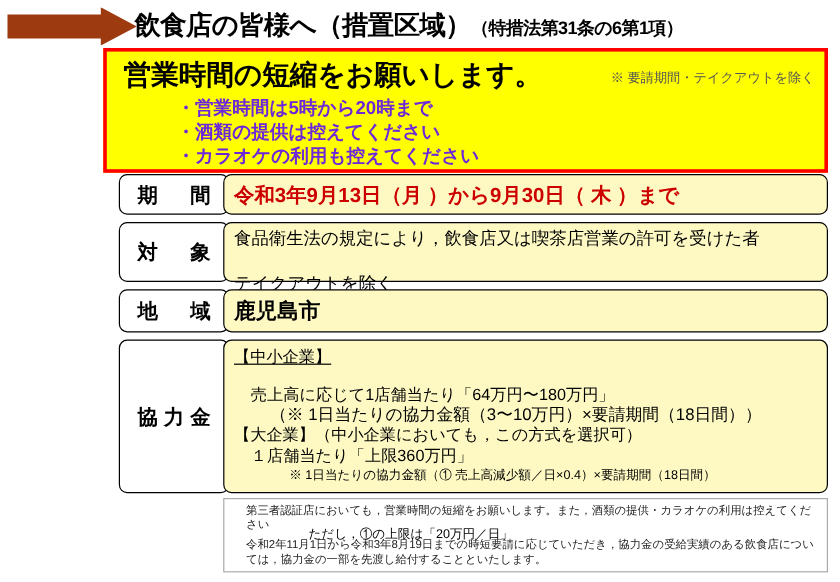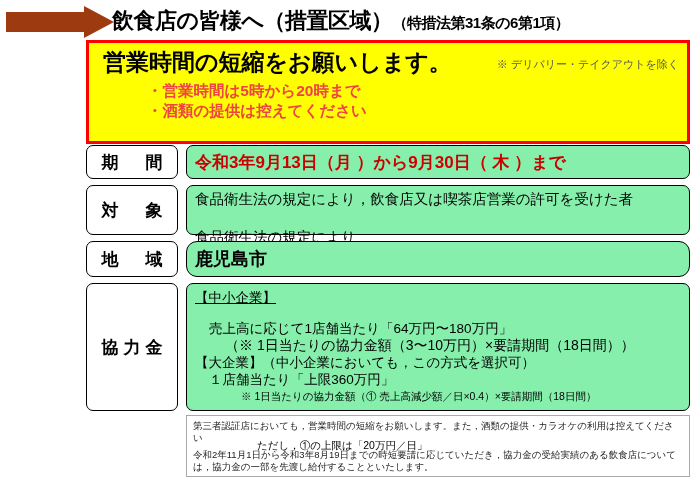--- a/index.html
+++ b/index.html
@@ -82,35 +82,35 @@
   }
   .alert-list {
     position: absolute;
     left: 58px;
     top: 38px;
     width: 530px;
   }
   .alert-list div {
     font-size: 15.5px;
     font-weight: bold;
-    color: #ef4444;
+    color: #6d28d9;
     line-height: 20px;
     white-space: nowrap;
   }
 
   
   .row {
     position: absolute;
     left: 86px;
     width: 604px;
     box-sizing: border-box;
   }
   .row-label {
     position: absolute;
-    left: 0;
+    left: 13px;
     top: 0;
     width: 92px;
     height: 100%;
     border: 1px solid #000000;
     box-sizing: border-box;
     border-radius: 7px;
     background: #ffffff;
     text-align: left;
     font-size: 17px;
     font-weight: bold;
@@ -122,21 +122,21 @@
   }
   .row-body {
     position: absolute;
     left: 100px;
     top: 0;
     width: 504px;
     height: 100%;
     border: 1px solid #000000;
     box-sizing: border-box;
     border-radius: 7px;
-    background: #86efac;
+    background: #fef9c3;
     padding: 4px 8px;
   }
 
   #row-period { top: 145px; height: 34px; }
   #row-period .row-body {
     font-size: 17px;
     font-weight: bold;
     color: #cc0000;
     display: flex;
     align-items: center;
@@ -150,21 +150,20 @@
     align-items: center;
   }
   #row-target .row-body span { display: block; margin-top: 16px; }
 
   #row-area { top: 241px; height: 36px; }
   #row-area .row-body {
     font-size: 18px;
     font-weight: bold;
     display: flex;
     align-items: center;
-    border-radius: 11px;
   }
 
   #row-money { top: 283px; height: 128px; }
   #row-money .row-label { align-items: center; }
   #row-money .row-body {
     font-size: 13px;
     line-height: 17px;
     padding: 5px 8px;
   }
   .m-l1 { font-size: 13.5px; text-decoration: underline; }
@@ -182,53 +181,54 @@
     top: 415px;
     width: 504px;
     height: 62px;
     border: 1px solid #aaaaaa;
     box-sizing: border-box;
     padding: 4px 6px;
     font-size: 9.5px;
     line-height: 12px;
     color: #222222;
   }
-  .footnote p { margin: 0 0 5px 0; }
+  .footnote p { margin: 0 0 5px 12px; }
   .footnote p:last-child { margin-bottom: 0; }
 </style>
 </head>
 <body>
 
 <div class="page">
 
   <div class="header">
     <div class="header-arrow"></div>
     <div class="header-title"><span>飲食店の皆様へ（措置区域）</span><span class="small">（特措法第31条の6第1項）</span></div>
   </div>
 
   <div class="alert-box">
     <div class="alert-head">営業時間の短縮をお願いします。</div>
-    <div class="alert-note">※ デリバリー・テイクアウトを除く</div>
+    <div class="alert-note">※ 要請期間・テイクアウトを除く</div>
     <div class="alert-list">
       <div>・営業時間は5時から20時まで</div>
       <div>・酒類の提供は控えてください</div>
+      <div>・カラオケの利用も控えてください</div>
     </div>
   </div>
 
   <div class="row" id="row-period">
     <div class="row-label">期　間</div>
     <div class="row-body">令和3年9月13日（月 ）から9月30日（ 木 ）まで</div>
   </div>
 
   <div class="row" id="row-target">
     <div class="row-label">対　象</div>
     <div class="row-body">
       <div>
         <span>食品衛生法の規定により，飲食店又は喫茶店営業の許可を受けた者</span>
-        <span>食品衛生法の規定により</span>
+        <span>テイクアウトを除く</span>
       </div>
     </div>
   </div>
 
   <div class="row" id="row-area">
     <div class="row-label">地　域</div>
     <div class="row-body">鹿児島市</div>
   </div>
 
   <div class="row" id="row-money">

